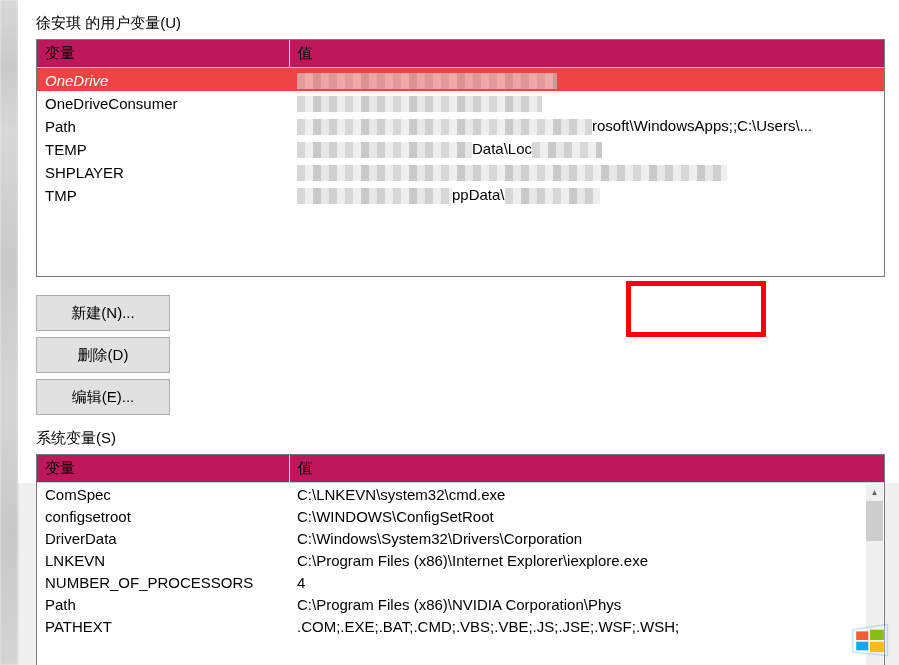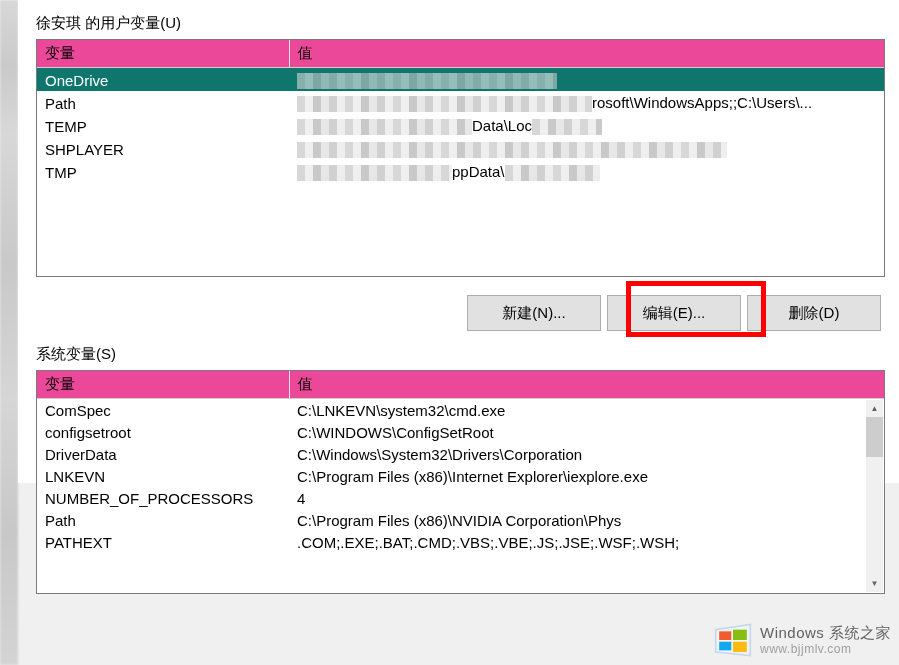--- a/index.html
+++ b/index.html
@@ -58,35 +58,36 @@
       border-collapse: collapse;
       table-layout: fixed;
     }
     thead th {
       text-align: left;
       font-weight: normal;
       font-size: 15px;
       padding: 4px 8px;
       border-bottom: 1px solid #d0d0d0;
       border-right: 1px solid #e6e6e6;
-      background: #ec4899;
+      background: #be185d;
     }
     thead th:last-child {
       border-right: none;
     }
     tbody td {
       padding: 3px 8px 2px 8px;
       font-size: 15px;
       white-space: nowrap;
       overflow: hidden;
       text-overflow: ellipsis;
     }
     tr.selected td {
-      background: #0f766e;
+      background: #ef4444;
       color: #fff;
+      font-style: italic;
     }
     .col-var {
       width: 252px;
     }
     .col-val {
       width: auto;
     }
     .pixelated {
       display: inline-block;
       height: 16px;
@@ -189,43 +190,47 @@
           <th>变量</th>
           <th>值</th>
         </tr>
       </thead>
       <tbody id="user-tbody">
           <tr class="selected">
             <td>OneDrive</td>
             <td><span class="pixelated" style="width: 260px; opacity: 0.6;"></span></td>
           </tr>
           <tr>
+            <td>OneDriveConsumer</td>
+            <td><span class="pixelated" style="width: 245px;"></span></td>
+          </tr>
+          <tr>
             <td>Path</td>
             <td><span class="pixelated" style="width: 295px;"></span>rosoft\WindowsApps;;C:\Users\...</td>
           </tr>
           <tr>
             <td>TEMP</td>
             <td><span class="pixelated" style="width: 175px;"></span>Data\Loc<span class="pixelated" style="width: 70px;"></span></td>
           </tr>
           <tr>
             <td>SHPLAYER</td>
             <td><span class="pixelated" style="width: 430px;"></span></td>
           </tr>
           <tr>
             <td>TMP</td>
             <td><span class="pixelated" style="width: 155px;"></span>ppData\<span class="pixelated" style="width: 95px;"></span></td>
           </tr>
         </tbody>
     </table>
   </div>
 
-  <div class="button-row" style="position:relative;">
+  <div class="button-row" style="position:relative;flex-direction:column;">
     <button class="btn">新建(N)...</button>
+    <button class="btn">删除(D)</button>
     <button class="btn">编辑(E)...</button>
-    <button class="btn">删除(D)</button>
     <div class="highlight-box" style="left:590px; top:-14px; width:140px; height:56px;"></div>
   </div>
 
   <div class="section-label">系统变量(S)</div>
   <div class="table-container sys-table-container">
     <table>
       <colgroup>
           <col class="col-var">
           <col class="col-val">
         </colgroup>
@@ -278,17 +283,13 @@
 <div class="watermark">
   <div class="wm-logo">
     <svg viewBox="0 0 48 44">
       <path d="M4 10 L44 4 L44 40 L4 36 Z" fill="#fff" stroke="#3a8ee6" stroke-width="2" opacity="0.25"></path>
       <rect x="8" y="12" width="14" height="10" fill="#f35325"></rect>
       <rect x="24" y="10" width="16" height="12" fill="#81bc06"></rect>
       <rect x="8" y="24" width="14" height="10" fill="#05a6f0"></rect>
       <rect x="24" y="24" width="16" height="12" fill="#ffba08"></rect>
     </svg>
   </div>
-  <div class="wm-text">
-    <span class="t1">Windows 系统之家</span>
-    <span class="t2">www.bjjmlv.com</span>
-  </div>
 </div>
 
 </body></html>

